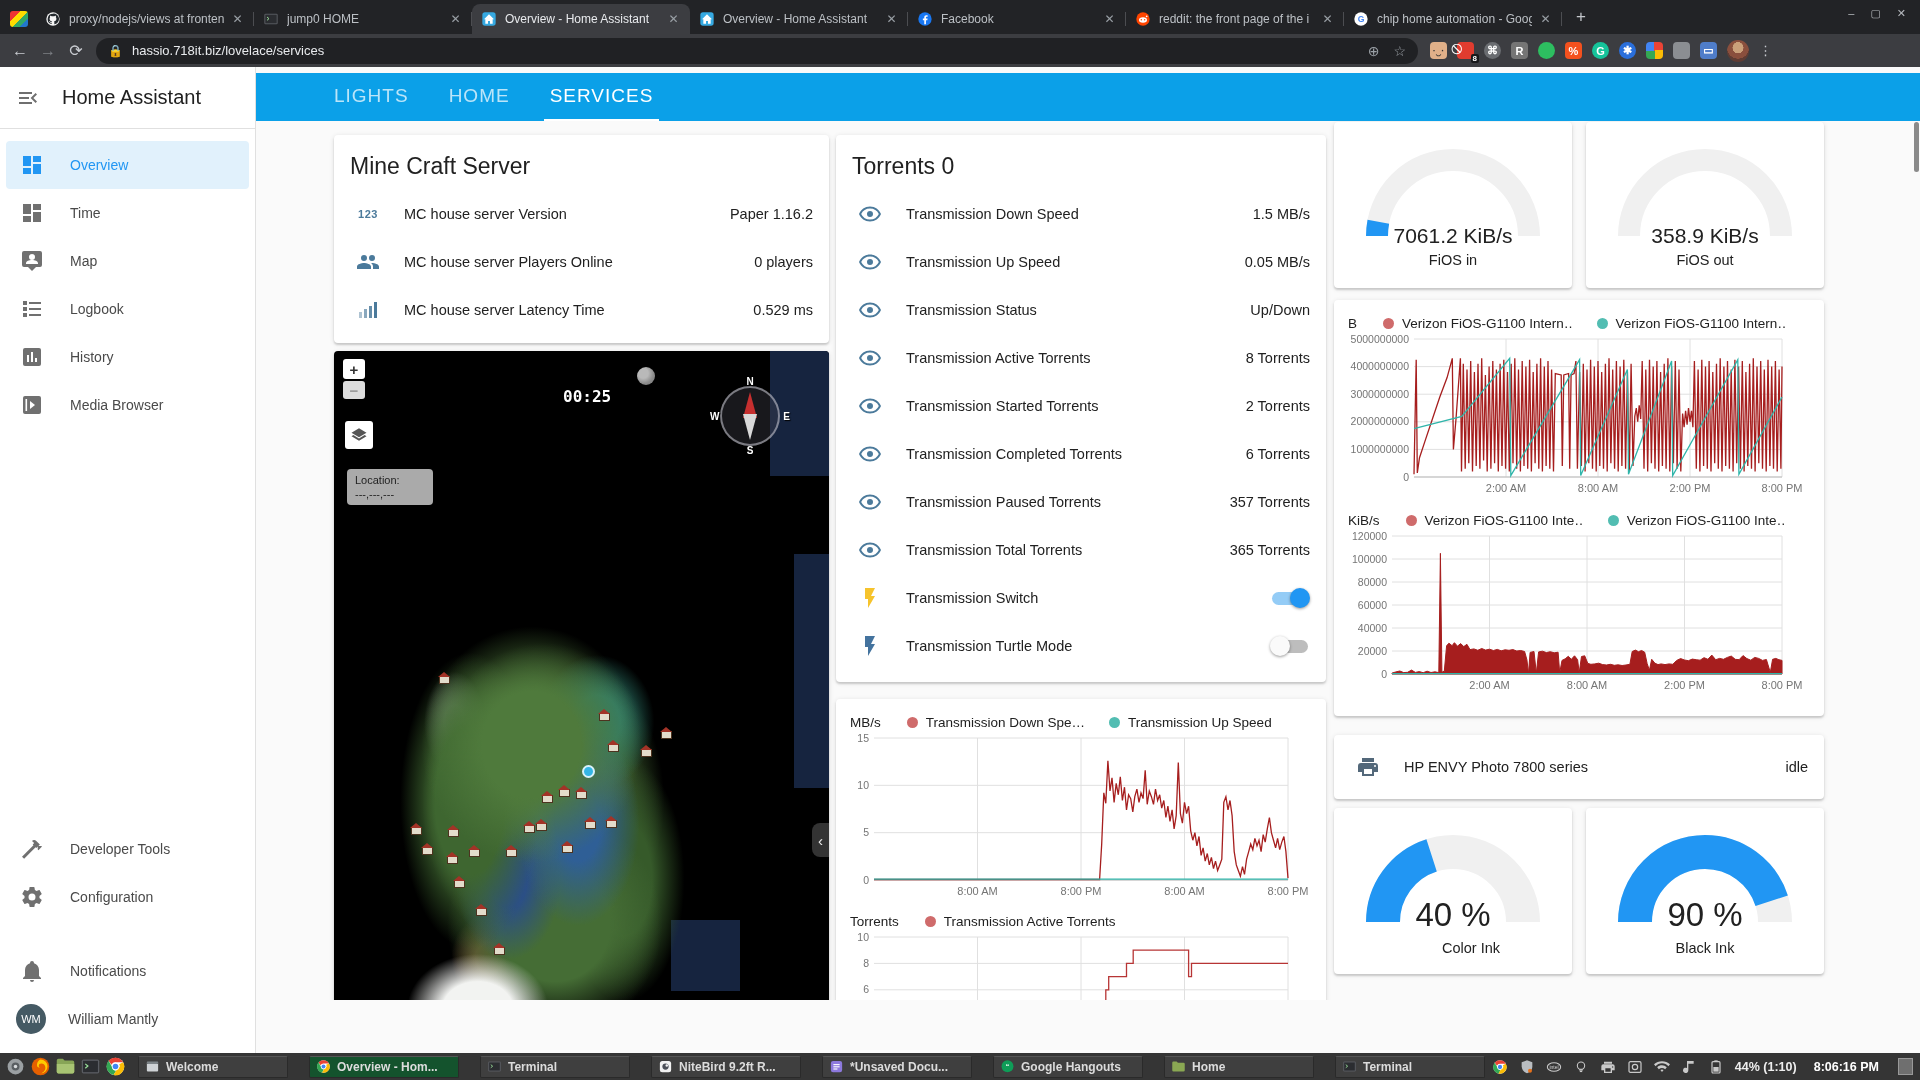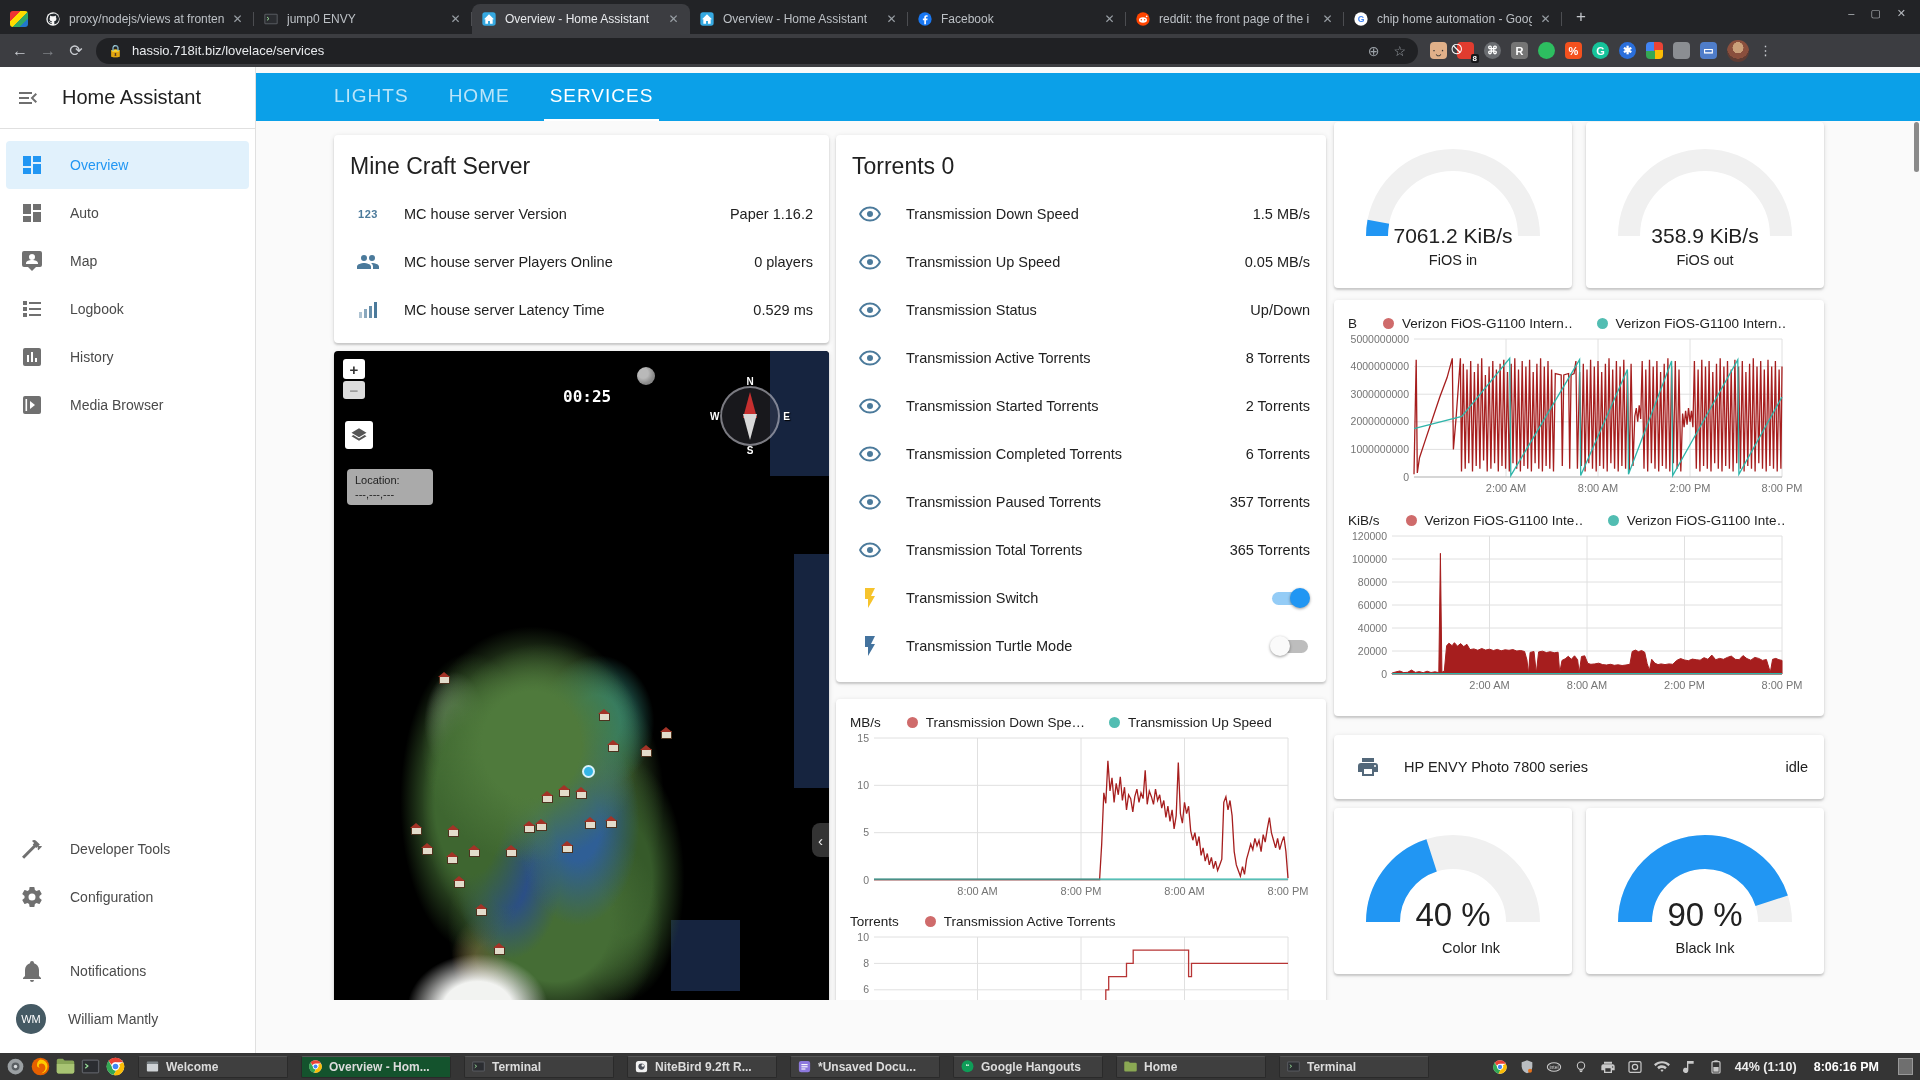--- a/index.html
+++ b/index.html
@@ -149,21 +149,21 @@
             </svg></span>
           <span class="t">proxy/nodejs/views at fronten</span>
           <span class="close">✕</span>
         </div>
         <div class="tab">
           <span class="fav"><svg viewBox="0 0 24 24" width="100%" height="100%">
               <rect x="2" y="4" width="20" height="16" rx="2" fill="#5a5d63"></rect>
               <rect x="3.5" y="5.5" width="17" height="13" fill="#2b2d31"></rect>
               <path d="M6 9l3 2.5L6 14" stroke="#9be29b" stroke-width="1.4" fill="none"></path>
             </svg></span>
-          <span class="t">jump0 ENVY</span>
+          <span class="t">jump0 HOME</span>
           <span class="close">✕</span>
         </div>
         <div class="tab active">
           <span class="fav"><svg viewBox="0 0 24 24" width="100%" height="100%">
               <rect x="2" y="2" width="20" height="20" rx="4" fill="#36a9e1"></rect>
               <path fill="#fff" d="M12 5 4.5 12.5h2V19h4v-4h3v4h4v-6.5h2L12 5Z"></path>
             </svg></span>
           <span class="t">Overview - Home Assistant</span>
           <span class="close">✕</span>
         </div>
@@ -266,21 +266,21 @@
           <div class="sb-item active">
             <span class="ic"><svg viewBox="0 0 24 24" width="100%" height="100%">
                 <path fill="currentColor" d="M13 3v6h8V3M3 13h8V3H3m10 18h8V11h-8M3 21h8v-6H3Z"></path>
               </svg></span>
             <span class="lb">Overview</span>
           </div>
           <div class="sb-item">
             <span class="ic"><svg viewBox="0 0 24 24" width="100%" height="100%">
                 <path fill="currentColor" d="M13 3v6h8V3M3 13h8V3H3m10 18h8V11h-8M3 21h8v-6H3Z"></path>
               </svg></span>
-            <span class="lb">Auto</span>
+            <span class="lb">Time</span>
           </div>
           <div class="sb-item">
             <span class="ic"><svg viewBox="0 0 24 24" width="100%" height="100%">
                 <path fill="currentColor" d="M4 2h16a2 2 0 0 1 2 2v12a2 2 0 0 1-2 2h-4l-4 4-4-4H4a2 2 0 0 1-2-2V4a2 2 0 0 1 2-2m8 3a3 3 0 0 0-3 3 3 3 0 0 0 3 3 3 3 0 0 0 3-3 3 3 0 0 0-3-3m6 10v-.75C18 12.09 14.9 11 12 11s-6 1.09-6 3.25V15h12Z"></path>
               </svg></span>
             <span class="lb">Map</span>
           </div>
           <div class="sb-item">
             <span class="ic"><svg viewBox="0 0 24 24" width="100%" height="100%">
                 <path fill="currentColor" d="M3 4h4v4H3V4m6 1v2h12V5H9m-6 5h4v4H3v-4m6 1v2h12v-2H9m-6 5h4v4H3v-4m6 1v2h12v-2H9"></path>
@@ -722,21 +722,21 @@
           <svg viewBox="0 0 24 24" width="100%" height="100%">
             <circle cx="12" cy="12" r="10" fill="#fff"></circle>
             <path fill="#ea4335" d="M12 2a10 10 0 0 1 8.66 5H12a5 5 0 0 0-4.6 3.03L4.1 5.5A10 10 0 0 1 12 2Z"></path>
             <path fill="#34a853" d="M4.1 5.5 8.43 13a5 5 0 0 0 4.3 3.95L9.8 21.75A10 10 0 0 1 4.1 5.5Z"></path>
             <path fill="#fbbc05" d="M20.66 7A10 10 0 0 1 9.8 21.75L13.73 15A5 5 0 0 0 17 12c0-1-.3-1.93-.8-2.7L20.66 7Z"></path>
             <circle cx="12" cy="12" r="4.2" fill="#fff"></circle>
             <circle cx="12" cy="12" r="3.2" fill="#4285f4"></circle>
           </svg>
         </div>
       </div>
-    <div id="tb-windows" style="display:flex;align-items:center;gap:13px;margin-left:8px;min-width:0;flex:0 1 auto;">
+    <div id="tb-windows" style="display:flex;align-items:center;gap:21px;margin-left:8px;min-width:0;flex:0 1 auto;">
         <div class="tb-win">
           <span class="wi"><svg viewBox="0 0 24 24" width="100%" height="100%">
               <rect x="3" y="4" width="18" height="16" rx="1.5" fill="#cfd3d6"></rect>
               <rect x="3" y="4" width="18" height="4" rx="1.5" fill="#7d8辅"></rect>
               <rect x="3" y="4" width="18" height="4" rx="1.5" fill="#7d8488"></rect>
             </svg></span>
           <span class="wt">Welcome</span>
         </div>
         <div class="tb-win active">
           <span class="wi"><svg viewBox="0 0 24 24" width="100%" height="100%">

